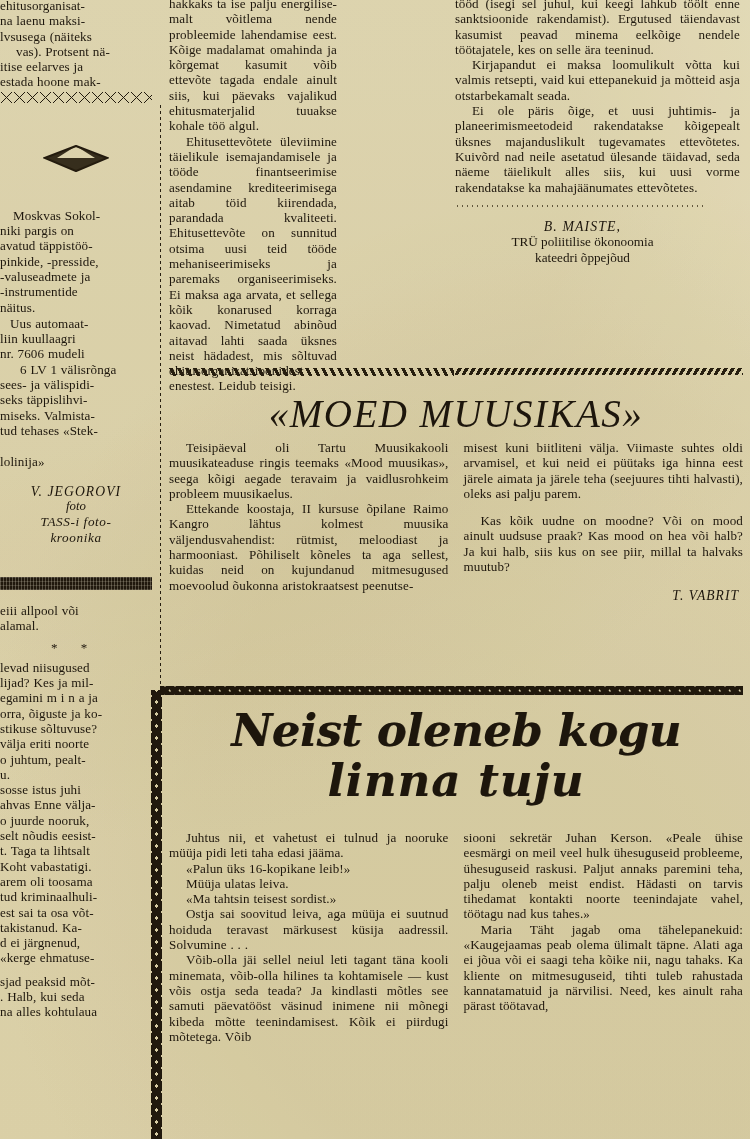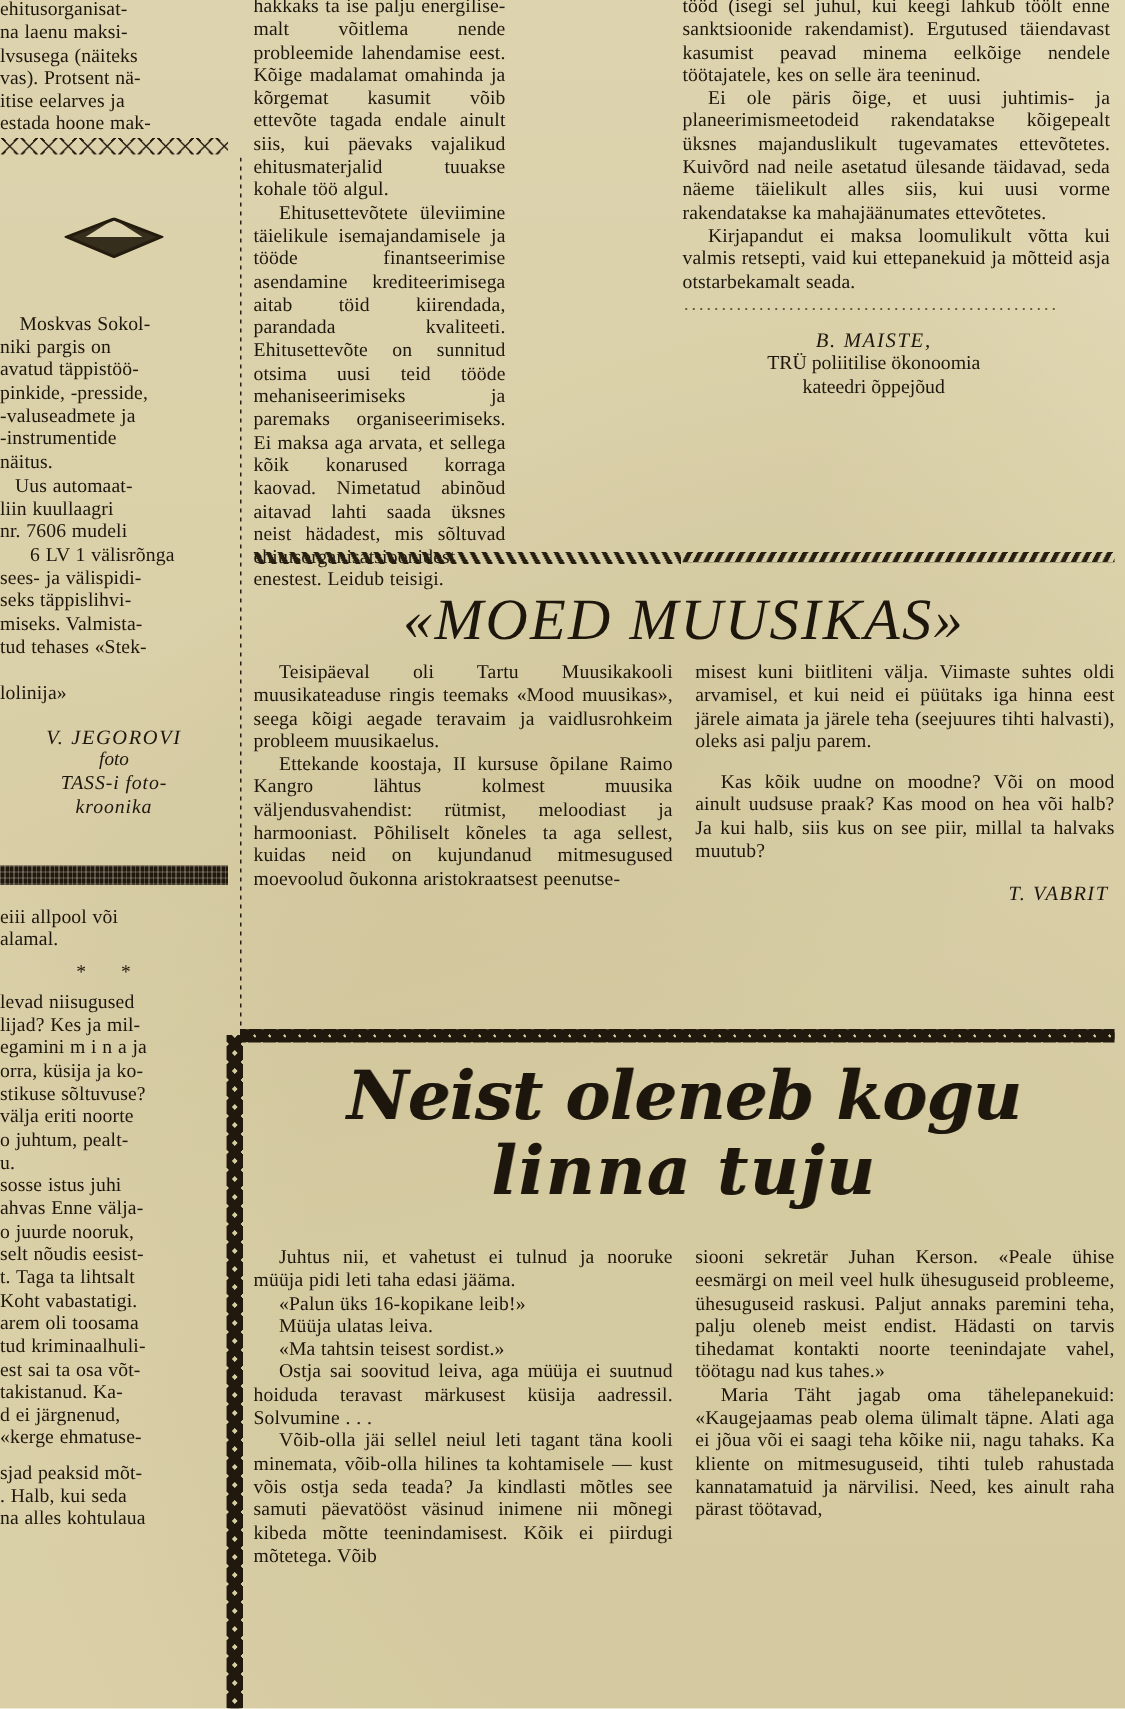--- a/index.html
+++ b/index.html
@@ -141,21 +141,21 @@
 </head>
 <body>
 
 <div class="sheet">
 
   <div id="region-top-left">
     <div class="col" style="padding:0 4px 0 0;">
       <p class="noind" style="text-align:right;">ehitusorganisat-</p>
       <p class="noind" style="text-align:right;">na laenu maksi-</p>
       <p class="noind" style="text-align:right;">lvsusega (näiteks</p>
-      <p class="noind" style="text-align:right;">vas). Protsent nä-</p>
+      <p class="noind" style="text-align:right;padding-left:16px;">vas). Protsent nä-</p>
       <p class="noind" style="text-align:right;">itise eelarves ja</p>
       <p class="noind" style="text-align:right;">estada hoone mak-</p>
     </div>
     <div class="rule-diamond-open" style="margin-top:2px;"></div>
 
     <div class="ornament" style="margin-top:42px;">
       <svg width="66" height="27" viewBox="0 0 66 27">
         <path d="M33 1 L64 13 L33 26 L2 13 Z" fill="none" stroke="#241c10" stroke-width="2.2"></path>
         <path d="M33 1 L64 13 L33 26 L2 13 Z M33 1 L14 13 L52 13 Z" fill="#2b2314" fill-rule="evenodd" opacity=".92"></path>
       </svg>
@@ -190,21 +190,21 @@
 
     <div class="bar-black" style="margin-top:32px;"></div>
 
     <div class="col" style="margin-top:13px;padding-right:4px;">
       <p class="noind" style="text-align:right;">eiii allpool või</p>
       <p class="noind" style="text-align:left;">alamal.</p>
       <div class="stars">*   *</div>
       <p class="noind" style="text-align:right;">levad niisugused</p>
       <p class="noind" style="text-align:right;">lijad? Kes ja mil-</p>
       <p class="noind" style="text-align:right;">egamini m i n a ja</p>
-      <p class="noind" style="text-align:right;">orra, küsija ja ko-</p>
+      <p class="noind" style="text-align:right;">orra, õiguste ja ko-</p>
       <p class="noind" style="text-align:center;">stikuse sõltuvuse?</p>
       <p class="noind" style="text-align:right;">välja eriti noorte</p>
       <p class="noind" style="text-align:right;">o juhtum, pealt-</p>
       <p class="noind" style="text-align:left;">u.</p>
       <p class="noind" style="text-align:right;">sosse istus juhi</p>
       <p class="noind" style="text-align:right;">ahvas Enne välja-</p>
       <p class="noind" style="text-align:right;">o juurde nooruk,</p>
       <p class="noind" style="text-align:center;">selt nõudis eesist-</p>
       <p class="noind" style="text-align:right;">t. Taga ta lihtsalt</p>
       <p class="noind" style="text-align:right;">Koht vabastatigi.</p>
@@ -226,22 +226,22 @@
   <div id="region-top-mid">
     <div class="col">
       <p class="noind">hakkaks ta ise palju energilise- malt võitlema nende probleemide lahendamise eest. Kõige madalamat omahinda ja kõrgemat kasumit võib ettevõte tagada endale ainult siis, kui päevaks vajalikud ehitusmaterjalid tuuakse kohale töö algul.</p>
       <p class="ind">Ehitusettevõtete üleviimine täielikule isemajandamisele ja tööde finantseerimise asendamine krediteerimisega aitab töid kiirendada, parandada kvaliteeti. Ehitusettevõte on sunnitud otsima uusi teid tööde mehaniseerimiseks ja paremaks organiseerimiseks. Ei maksa aga arvata, et sellega kõik konarused korraga kaovad. Nimetatud abinõud aitavad lahti saada üksnes neist hädadest, mis sõltuvad ehitusorganisatsioonidest enestest. Leidub teisigi.</p>
     </div>
   </div>
 
   <div id="region-top-right">
     <div class="col">
       <p class="noind">tööd (isegi sel juhul, kui keegi lahkub töölt enne sanktsioonide rakendamist). Ergutused täiendavast kasumist peavad minema eelkõige nendele töötajatele, kes on selle ära teeninud.</p>
+      <p class="ind">Kirjapandut ei maksa loomulikult võtta kui valmis retsepti, vaid kui ettepanekuid ja mõtteid asja otstarbekamalt seada.</p>
       <p class="ind">Ei ole päris õige, et uusi juhtimis- ja planeerimismeetodeid rakendatakse kõigepealt üksnes majanduslikult tugevamates ettevõtetes. Kuivõrd nad neile asetatud ülesande täidavad, seda näeme täielikult alles siis, kui uusi vorme rakendatakse ka mahajäänumates ettevõtetes.</p>
-      <p class="ind">Kirjapandut ei maksa loomulikult võtta kui valmis retsepti, vaid kui ettepanekuid ja mõtteid asja otstarbekamalt seada.</p>
     </div>
     <div class="rule-dotline" style="margin-top:9px;width:250px;"></div>
     <div class="byline-block" style="margin-top:11px;width:255px;">
       <div class="nm" style="font-size:13.8px;">B. MAISTE,</div>
       <div style="font-size:13.2px;">TRÜ poliitilise ökonoomia</div>
       <div style="font-size:13.2px;">kateedri õppejõud</div>
     </div>
   </div>
 
   <div class="rule-slash" style="position:absolute;left:169px;top:368px;width:285px;"></div>

